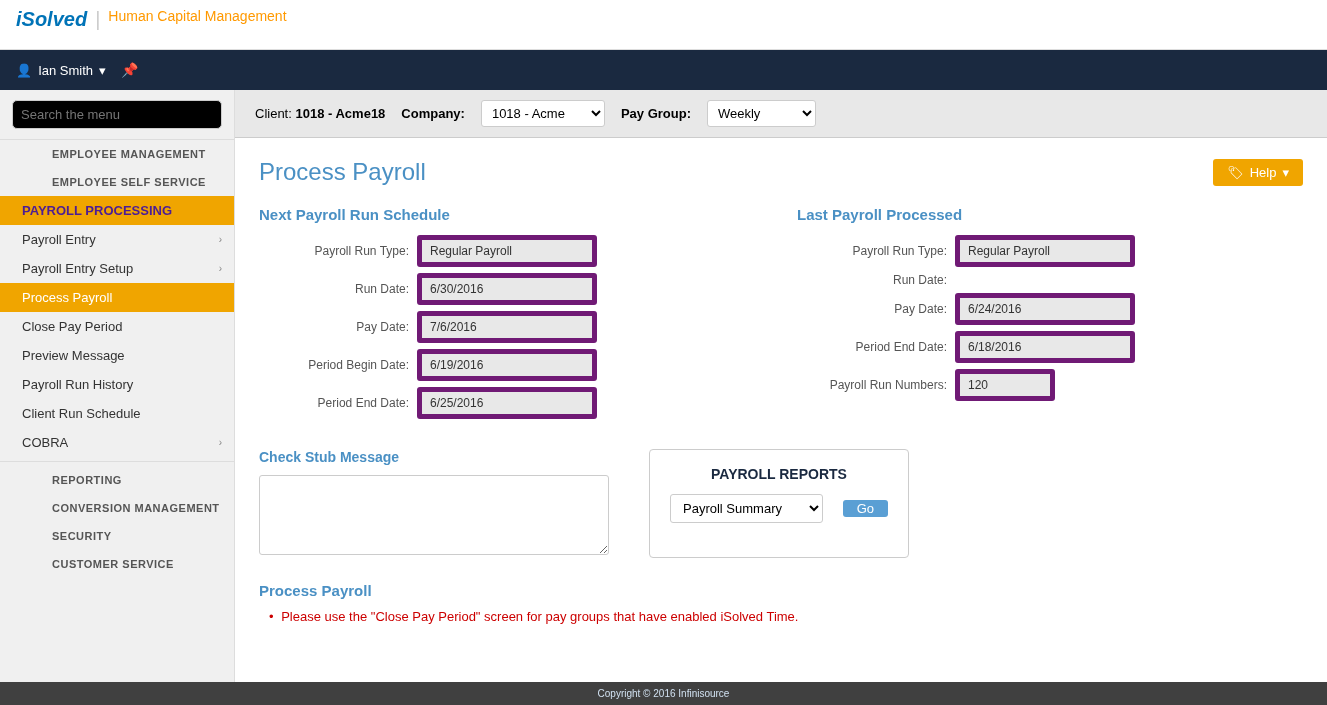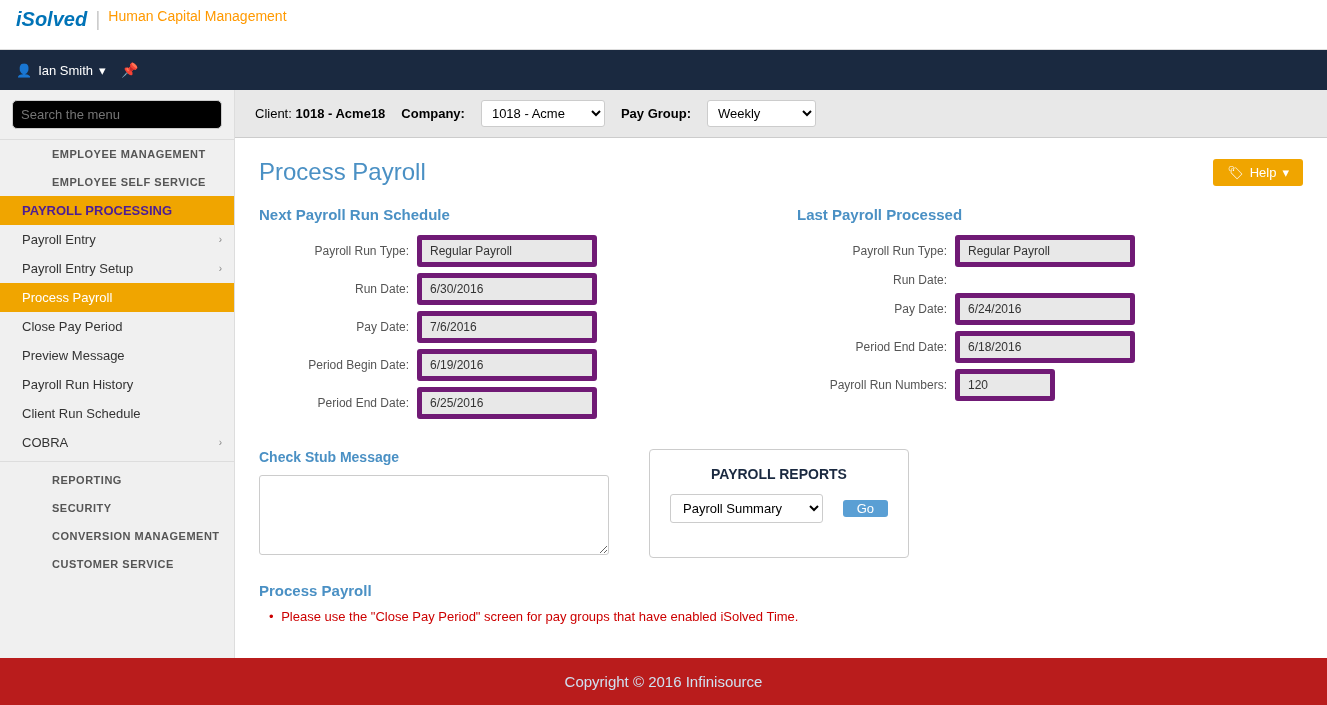--- a/index.html
+++ b/index.html
@@ -275,25 +275,25 @@
     }
     .warning-text {
       color: #c00;
       font-size: 13px;
       margin-left: 10px;
     }
     .bullet { margin-right: 4px; }
 
     
     #footer {
-      background: #b91c1c;
+      background: #404040;
       color: #d0e0f0;
       text-align: center;
-      padding: 15px;
-      font-size: 15px;
+      padding: 6px;
+      font-size: 10px;
       position: fixed;
       bottom: 0;
       left: 0;
       right: 0;
     }
 
     .sidebar-divider {
       height: 1px;
       background: #ddd;
       margin: 4px 0;
@@ -362,24 +362,24 @@
       <span>COBRA</span>
       <span class="chevron">›</span>
     </div>
 
     <div class="sidebar-divider"></div>
 
     <div class="nav-section-header">
       <span>REPORTING</span>
     </div>
     <div class="nav-section-header">
+      <span>CONVERSION MANAGEMENT</span>
+    </div>
+    <div class="nav-section-header">
       <span>SECURITY</span>
-    </div>
-    <div class="nav-section-header">
-      <span>CONVERSION MANAGEMENT</span>
     </div>
     <div class="nav-section-header">
       <span>CUSTOMER SERVICE</span>
     </div>
   </div>
 
   <div id="content-area">
 
     <div id="top-bar">
       <span id="client-info">

